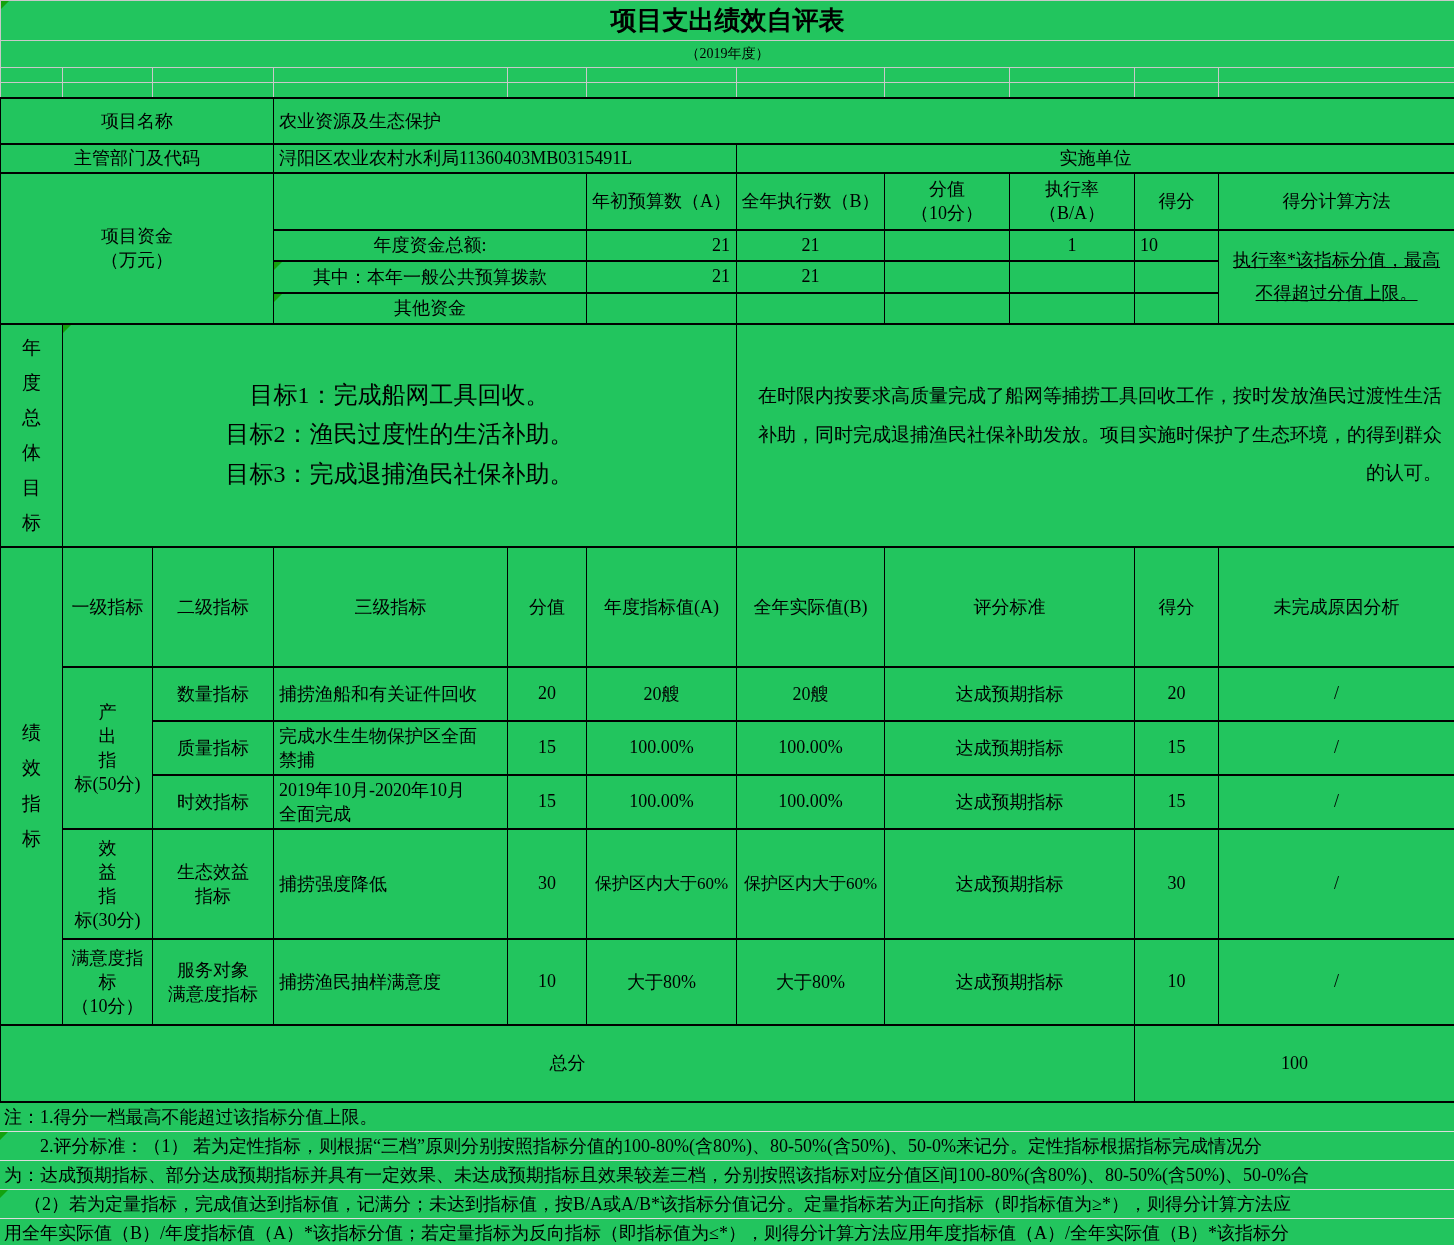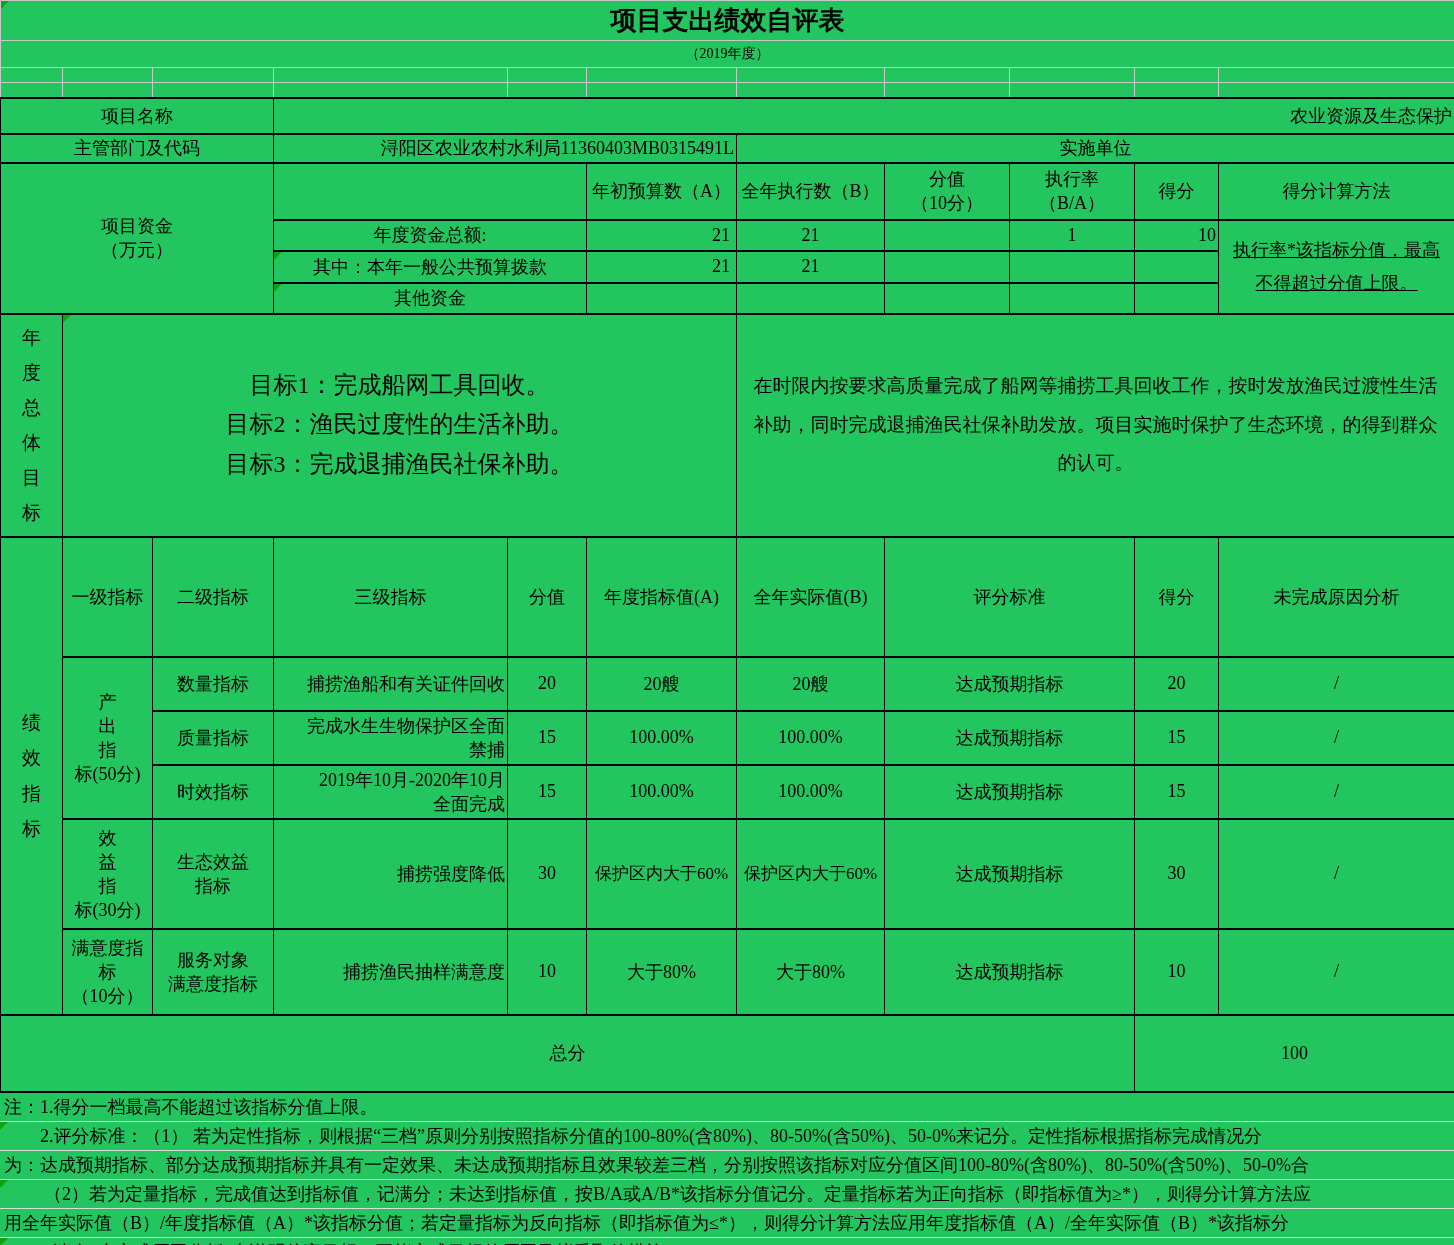--- a/index.html
+++ b/index.html
@@ -4,38 +4,38 @@
 <style>
   html,body{margin:0;padding:0;background:#fff;color:#000;
     font-family:"Liberation Serif","DejaVu Serif",serif;}
   .sheet{width:1454px;background:#22c55e;}
   table{border-collapse:collapse;table-layout:fixed;width:1454px;}
   td{border:1px solid #000;border-top-width:2px;border-bottom-width:2px;
      text-align:center;vertical-align:middle;font-size:18px;padding:0 2px;
      white-space:pre-line;position:relative;overflow:hidden;}
   tr.plain td{border:1px solid #c9c9c9;}
   .r-title{height:40px}.r-sub{height:27px}.r-grid{height:15px}
-  .r-name{height:36px}.r-dept{height:29px}
+  .r-name{height:46px}.r-dept{height:29px}
   .r-fhead{height:57px}.r-f1{height:31px}.r-f2{height:32px}.r-f3{height:31px}
   .r-goal{height:223px}.r-phead{height:120px}
   .r-p1,.r-p2,.r-p3{height:54px}.r-p4{height:110px}.r-p5{height:86px}
   .r-total{height:77px}
   .title-cell{font-size:26px;font-weight:bold;}
   .sub-cell{font-size:14px;}
-  .al{text-align:right;padding-left:5px;}
+  .al{text-align:left;padding-left:5px;}
   .ar{text-align:right;padding-right:6px;}
   .vlabel{font-size:19px;line-height:1.85;padding:0;}
   .goal-cell{font-size:24px;line-height:1.65;}
-  .completion-cell{font-size:19px;line-height:2.05;padding:0 12px;text-align:center;}
+  .completion-cell{font-size:19px;line-height:2.05;padding:0 12px;text-align:right;}
   .method-cell{text-align:center;line-height:1.8;padding:12px 6px;text-decoration:underline;}
   .tight{font-size:17px;padding:0 1px;}
   .notes{width:1454px;}
   .note-row{height:28px;line-height:28px;font-size:18px;
     border-bottom:1px solid #dcdcdc;position:relative;overflow:hidden;white-space:pre;}
-  .ind-a{padding-left:4px}.ind-b{padding-left:40px}.ind-c{padding-left:44px}
+  .ind-a{padding-left:4px}.ind-b{padding-left:40px}.ind-c{padding-left:24px}
   .gt{position:absolute;top:0;left:0;width:0;height:0;border-style:solid;
       border-width:8px 8px 0 0;
       border-color:var(--error_indicator_green,#13a10e) transparent transparent transparent;}
 </style>
 </head>
 <body>
 
 <div class="sheet">
 <table>
   <colgroup>

